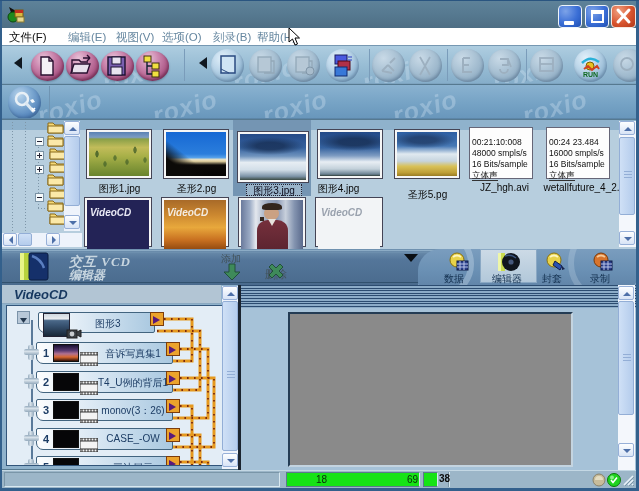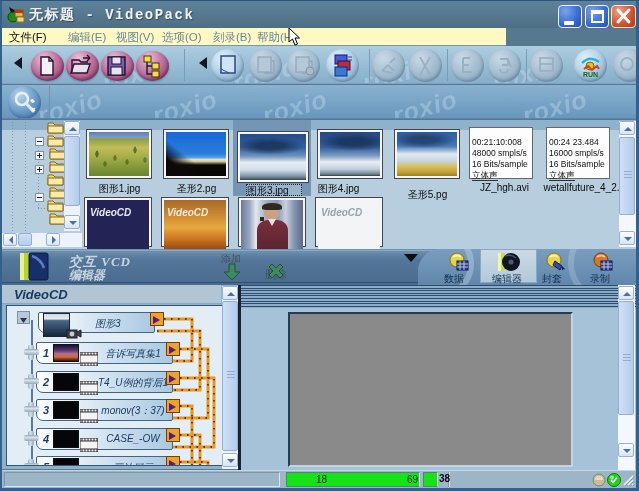--- a/index.html
+++ b/index.html
@@ -47,36 +47,35 @@
 <div class="abs" style="left:0;top:1px;width:639px;height:27px;background:linear-gradient(180deg,#5e8299 0%,#567990 50%,#4e6e84 100%);">
 
   <svg class="abs" style="left:7px;top:5px" width="18" height="18" viewBox="0 0 18 18">
     <polygon points="2,1 9,5 5,9" fill="#111"></polygon>
     <circle cx="6" cy="11" r="5" fill="#1d8a1d"></circle>
     <circle cx="6" cy="11" r="5" fill="none" stroke="#0a4a0a"></circle>
     <rect x="8" y="4" width="8" height="7" fill="#d8b840" stroke="#7a5a10"></rect>
     <rect x="8" y="4" width="8" height="3" fill="#c03020"></rect>
     <rect x="10" y="11" width="7" height="5" fill="#e8d890" stroke="#8a7a30"></rect>
   </svg>
-  <div class="abs" style="left:29px;top:5px;font-size:14px;font-weight:bold;color:#f2f2f2;letter-spacing:1.5px;font-family:'Liberation Mono',monospace;text-shadow:1px 1px 1px rgba(0,0,0,0.35)">无标题 - VideoPack</div>
 
   <div class="abs" style="left:558px;top:4px;width:24px;height:23px;border-radius:4px;border:1px solid #eef4fa;background:radial-gradient(circle at 30% 25%,#7da3e8 0%,#3b6fd6 55%,#1f4fb4 100%);">
     <div class="abs" style="left:5px;top:15px;width:10px;height:4px;background:#fff;border-radius:1px"></div>
   </div>
   <div class="abs" style="left:585px;top:4px;width:24px;height:23px;border-radius:4px;border:1px solid #eef4fa;background:radial-gradient(circle at 30% 25%,#7da3e8 0%,#3b6fd6 55%,#1f4fb4 100%);">
     <div class="abs" style="left:5px;top:4px;width:13px;height:13px;border:2px solid #fff;border-top-width:4px"></div>
   </div>
   <div class="abs" style="left:611px;top:4px;width:25px;height:23px;border-radius:4px;border:1px solid #f4e8e0;background:radial-gradient(circle at 30% 25%,#f0a080 0%,#d8542e 55%,#b03818 100%);">
     <svg width="23" height="21" viewBox="0 0 23 21">
         <path d="M6 4 L17 16 M17 4 L6 16" stroke="#fff" stroke-width="3" stroke-linecap="round"></path>
       </svg>
   </div>
 </div>
 
-<div class="abs" style="left:2px;top:28px;width:504px;height:18px;background:#fef9c3;border-bottom:1px solid #7698b2;font-size:11.5px;">
+<div class="abs" style="left:2px;top:28px;width:634px;height:18px;background:#ffffff;border-bottom:1px solid #7698b2;font-size:11.5px;">
   <span class="abs" style="left:7px;top:2px;color:#111">文件(F)</span>
   <span class="abs" style="left:66px;top:2px;color:#6687a0">编辑(E)</span>
   <span class="abs" style="left:114px;top:2px;color:#6687a0">视图(V)</span>
   <span class="abs" style="left:160px;top:2px;color:#6687a0">选项(O)</span>
   <span class="abs" style="left:211px;top:2px;color:#6687a0">刻录(B)</span>
   <span class="abs" style="left:255px;top:2px;color:#6687a0">帮助(H)</span>
 </div>
 
 <div class="abs" id="tb1" style="left:2px;top:46px;width:634px;height:38px;background:linear-gradient(180deg,#aecde0 0%,#97bcd4 55%,#86aeca 100%);border-bottom:1px solid #7ea4c0;overflow:hidden;">
   <div class="wm" style="left:100px;top:14px">roxio</div>
@@ -263,21 +262,21 @@
     <div style="width:60px;height:44px;background:radial-gradient(3px 6px at 8px 22px,rgba(55,85,35,.75) 45%,transparent 65%),radial-gradient(3px 5px at 26px 26px,rgba(60,92,38,.65) 45%,transparent 65%),radial-gradient(3px 6px at 46px 18px,rgba(55,85,35,.7) 45%,transparent 65%),radial-gradient(3px 5px at 16px 32px,rgba(60,92,38,.65) 45%,transparent 65%),radial-gradient(3px 5px at 38px 30px,rgba(55,85,35,.6) 45%,transparent 65%),radial-gradient(3px 5px at 56px 28px,rgba(60,92,38,.6) 45%,transparent 65%),linear-gradient(180deg,#5a82b4 0%,#7c9cc4 12%,#8aa048 16%,#c2bc5a 35%,#a8b048 55%,#8a9c3c 75%,#6a842e 100%)"></div>
   </div>
   <div class="tlabel" style="left:79px;top:62px">图形1.jpg</div>
   <div class="abs" style="left:161px;top:9px;width:66px;height:50px;background:#f6f6f6;border:1px solid #445;padding:2px">
     <div style="width:60px;height:44px;background:linear-gradient(38deg,#0c0a08 0%,#0c0a08 20%,transparent 40%),linear-gradient(180deg,#1668d4 0%,#2b7edc 50%,#55a0ea 58%,#f0e4c0 63%,#d8c89a 67%,#0c0a08 75%,#060404 100%)"></div>
   </div>
   <div class="tlabel" style="left:156px;top:62px">圣形2.pg</div>
   <div class="abs" style="left:235px;top:11px;width:72px;height:52px;background:#f6f6f6;border:1px solid #445;padding:2px">
     <div style="width:66px;height:46px;background:radial-gradient(46px 12px at 30px 12px,rgba(22,44,80,.75) 30%,transparent 75%),linear-gradient(180deg,#254a87 0%,#35629f 30%,#6f93bd 48%,#e6edf3 62%,#d2dee8 78%,#7d94a8 92%,#3a4a42 100%)"></div>
   </div>
-  <div class="abs" style="left:244px;top:64px;width:56px;height:12px;background:#9ab4ca;border:1px dotted #223;font-size:10px;color:#0a0a1a;line-height:12px">图形3.jpg</div>
+  <div class="abs" style="left:244px;top:64px;width:56px;height:12px;background:#9ab4ca;border:1px dotted #223;font-size:10px;color:#0a0a1a;text-align:center;line-height:12px">图形3.jpg</div>
   <div class="abs" style="left:315px;top:9px;width:66px;height:50px;background:#f6f6f6;border:1px solid #445;padding:2px">
     <div style="width:60px;height:44px;background:radial-gradient(50px 12px at 34px 10px,rgba(22,44,80,.75) 30%,transparent 75%),linear-gradient(180deg,#234a88 0%,#35629f 36%,#7e9cc2 54%,#e8eef4 68%,#c2d0da 84%,#6a8090 96%,#2e3c34 100%)"></div>
   </div>
   <div class="tlabel" style="left:298px;top:62px">图形4.jpg</div>
   <div class="abs" style="left:392px;top:9px;width:66px;height:50px;background:#f6f6f6;border:1px solid #445;padding:2px">
     <div style="width:60px;height:44px;background:radial-gradient(44px 11px at 26px 8px,rgba(28,52,92,.7) 30%,transparent 75%),linear-gradient(180deg,#2c5ea2 0%,#4678b4 32%,#e0e9f0 50%,#c6d4de 66%,#d8c158 78%,#c0a038 92%,#9a7c24 100%)"></div>
   </div>
   <div class="tlabel" style="left:387px;top:68px">圣形5.pg</div>
 
   <div class="abs" style="left:467px;top:7px;width:64px;height:52px;background:#fdfdfd;border:1px solid #667;font-size:8.5px;color:#111;line-height:11px;padding:9px 1px 2px 2px">00:21:10:008<br>48000 smpls/s<br>16 Bits/sample<br><span style="border-bottom:1px solid #333">立体声</span></div>
@@ -378,21 +377,21 @@
         <path d="M9 12 h11 M9 15 h11 M12 9 v9 M16 9 v9" stroke="#b8c4e8" stroke-width="1"></path>
       </svg>
     <div class="abs" style="left:172px;top:23px;font-size:10px;color:#13304f">录制</div>
   </div>
 </div>
 
 <div class="abs" id="leftpanel" style="left:2px;top:285px;width:236px;height:184px;background:#8fb2cc;overflow:hidden;">
   <div class="abs" style="left:0;top:0;width:219px;height:19px;background:#b2c5d4;border-bottom:1px solid #8aa8c0">
     <span style="position:absolute;left:12px;top:2px;font-size:13px;font-weight:bold;font-style:italic;color:#16375f">VideoCD</span>
   </div>
-  <div class="abs" id="tree" style="left:4px;top:20px;width:231px;height:161px;background:#e3edf6;border:1px solid #32557a;border-right:none;overflow:hidden;font-style:italic;">
+  <div class="abs" id="tree" style="left:4px;top:20px;width:231px;height:161px;background:#e3edf6;border:1px solid #32557a;border-right:none;overflow:hidden;">
 
     <div class="abs" style="left:24px;top:14px;width:2px;height:147px;background:#5a7a9a"></div>
 
     <svg class="abs" style="left:0;top:0" width="215" height="161" viewBox="0 0 215 161">
       <g stroke="#e6991e" stroke-width="3" fill="none">
         <path d="M157 13 H185 V55 H166"></path>
         <path d="M150 25 H193 V84 H166"></path>
         <path d="M173 43 H201 V112 H166"></path>
         <path d="M173 72 H207 V141 H166"></path>
         <path d="M173 100 H185 V161"></path>
@@ -441,21 +440,21 @@
       </div>
     <div class="abs thumbimg" style="left:46px;top:67px;background:#060608"></div>
     <svg class="film" style="left:73px;top:75px">
         <use href="#filmstrip"></use>
       </svg>
     <div class="tcross" style="top:68px"></div>
     <div class="arrbox" style="left:159px;top:65px"></div>
 
     <div class="trow" style="top:93px">
         <span class="tnum">3</span>
-        <span class="ttitle">monov(3：37)</span>
+        <span class="ttitle">monov(3：26)</span>
       </div>
     <div class="abs thumbimg" style="left:46px;top:95px;background:#060608"></div>
     <svg class="film" style="left:73px;top:103px">
         <use href="#filmstrip"></use>
       </svg>
     <div class="tcross" style="top:96px"></div>
     <div class="arrbox" style="left:159px;top:93px"></div>
 
     <div class="trow" style="top:122px">
         <span class="tnum">4</span>

